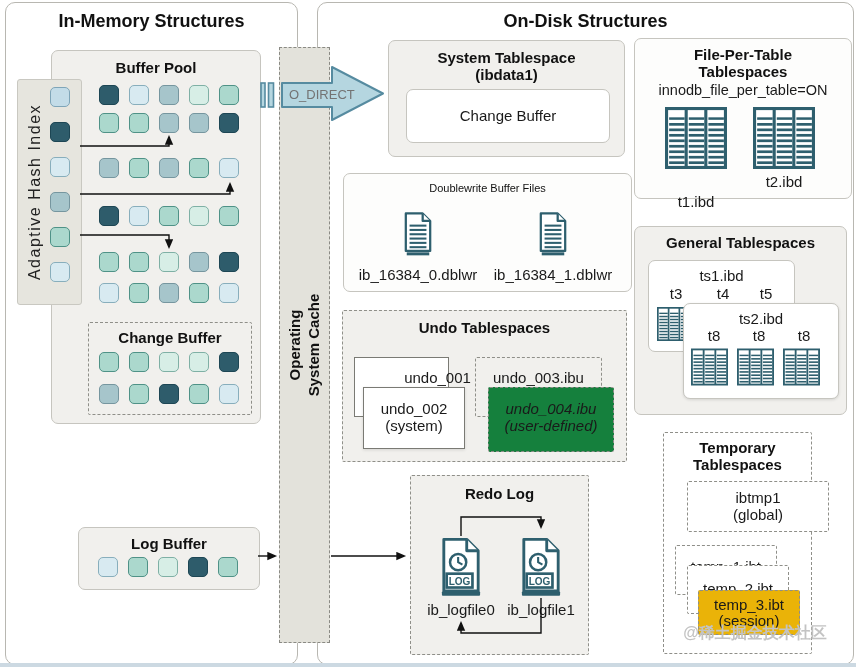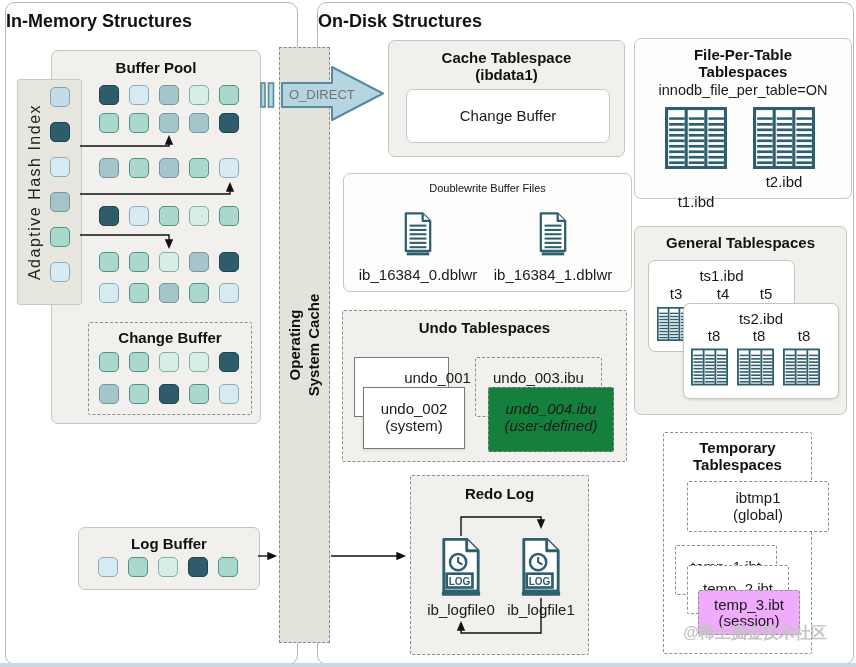--- a/index.html
+++ b/index.html
@@ -1,20 +1,20 @@
 <!DOCTYPE html>
 <html><head>
 <meta charset="utf-8">
 <style>
   html,body{margin:0;padding:0;background:#ffffff;}
   .canvas{position:relative;width:856px;height:667px;background:#ffffff;overflow:hidden;
           font-family:"Liberation Sans","DejaVu Sans",sans-serif;color:#111;}
   .abs{position:absolute;}
   .panel{position:absolute;background:#fff;border:1px solid #b8b7b1;border-radius:10px;}
-  .panel-header{position:absolute;top:8px;left:0;width:100%;text-align:left;
+  .panel-header{position:absolute;top:8px;left:0;width:100%;text-align:center;
                 font-size:18px;font-weight:700;color:#111;}
   .gbox{position:absolute;background:#f1f0ed;border:1px solid #c6c5bf;border-radius:7px;}
   .wbox{position:absolute;background:#fdfdfc;border:1px solid #c6c5bf;border-radius:7px;}
   .dashbox{position:absolute;border:1.5px dashed #8f8f89;border-radius:2px;}
   .boxtitle{position:absolute;width:100%;text-align:center;font-size:15px;font-weight:600;color:#111;}
   .lbl{position:absolute;text-align:center;font-size:15px;color:#1a1a1a;line-height:17px;}
   .sq{width:20px;height:20px;border:1.5px solid;border-radius:5px;box-sizing:border-box;}
   .sq-row{position:absolute;display:flex;gap:10px;}
   .sq-col{position:absolute;display:flex;flex-direction:column;gap:15px;}
   .osbar{position:absolute;left:279px;top:47px;width:51px;height:596px;background:#e3e2db;
@@ -193,21 +193,21 @@
       <div class="sq sq-t"></div>
     </div>
 
   <div class="osbar"></div>
   <div class="vlabel" style="left:304px;top:345px;font-size:15px;font-weight:700;line-height:19px;">
     <span style="display:block;">Operating</span>
     <span style="display:block;">System Cache</span>
   </div>
 
   <div class="gbox" style="left:388px;top:40px;width:235px;height:115px;">
-    <div class="boxtitle" style="top:8px;">Cache Tablespace</div>
+    <div class="boxtitle" style="top:8px;">System Tablespace</div>
     <div class="boxtitle" style="top:25px;">(ibdata1)</div>
     <div class="wbox" style="left:17px;top:48px;width:202px;height:52px;background:#fff;">
       <div class="lbl" style="left:0;top:17px;width:100%;">Change Buffer</div>
     </div>
   </div>
 
   <div class="wbox" style="left:634px;top:38px;width:216px;height:159px;">
     <div class="boxtitle" style="top:7px;">File-Per-Table</div>
     <div class="boxtitle" style="top:24px;">Tablespaces</div>
     <div class="lbl" style="left:0;top:43px;width:100%;font-size:14.5px;">innodb_file_per_table=ON</div>
@@ -300,21 +300,21 @@
   <div class="dashbox" style="left:687px;top:481px;width:100px;height:49px;background:#fff;padding-left:40px;">
     <div class="lbl" style="left:0;top:7px;width:100%;">ibtmp1</div>
     <div class="lbl" style="left:0;top:24px;width:100%;">(global)</div>
   </div>
   <div class="dashbox" style="left:675px;top:545px;width:100px;height:48px;background:#fff;">
     <div class="lbl" style="left:0;top:12px;width:100%;">temp_1.ibt</div>
   </div>
   <div class="dashbox" style="left:687px;top:565px;width:100px;height:47px;background:#fff;">
     <div class="lbl" style="left:0;top:14px;width:100%;">temp_2.ibt</div>
   </div>
-  <div class="dashbox" style="left:698px;top:590px;width:100px;height:43px;background:#f0abfc;">
+  <div class="dashbox" style="left:698px;top:590px;width:100px;height:43px;background:#eab308;">
     <div class="lbl" style="left:0;top:5px;width:100%;">temp_3.ibt</div>
     <div class="lbl" style="left:0;top:21px;width:100%;">(session)</div>
   </div>
 
   <div class="watermark">@稀土掘金技术社区</div>
   <div class="bottomstrip"></div>
 
   <svg class="abs" style="left:0;top:0;z-index:50;pointer-events:none;" width="856" height="667">
     <defs>
       <marker id="ah" markerWidth="8" markerHeight="8" refX="5.5" refY="3" orient="auto">

